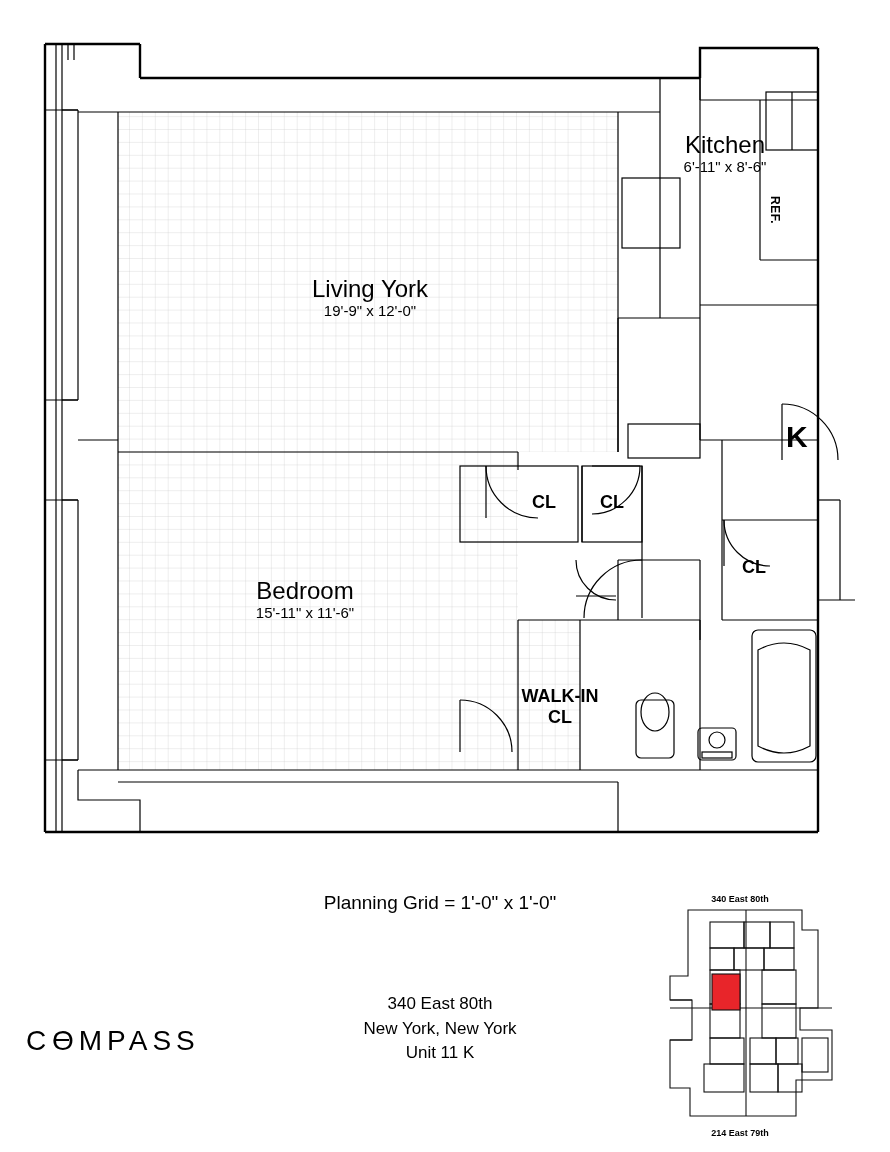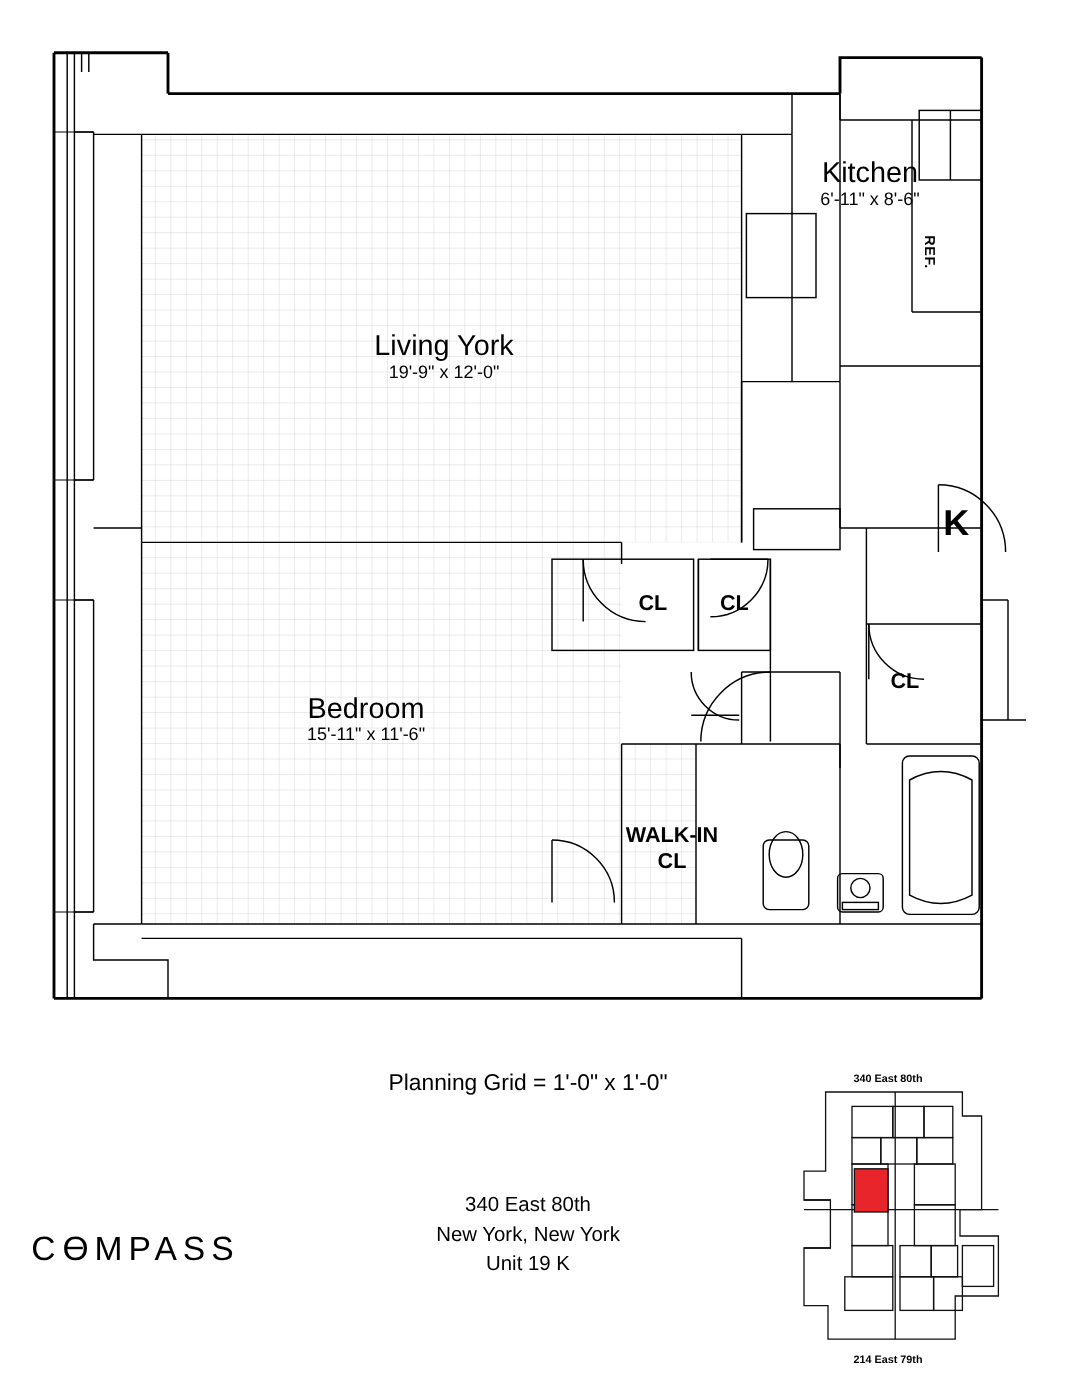--- a/index.html
+++ b/index.html
@@ -298,21 +298,21 @@
   <div class="unit-letter" style="left:786px; top:420px;">K</div>
 </div>
 
 <div id="footer">
 
   <div id="grid-note">Planning Grid = 1'-0" x 1'-0"</div>
 
   <div id="address-block">
     <div>340 East 80th</div>
     <div>New York, New York</div>
-    <div>Unit 19 K</div>
+    <div>Unit 11 K</div>
   </div>
 
   <div id="compass-logo">
     <span class="c-glyph">
       <span class="c-letter">C</span>
     </span>
     <span style="position:relative;display:inline-block;">
       <span>O</span>
       <span style="position:absolute;left:3px;top:14px;width:14px;height:2px;background:#000;"></span>
     </span>

